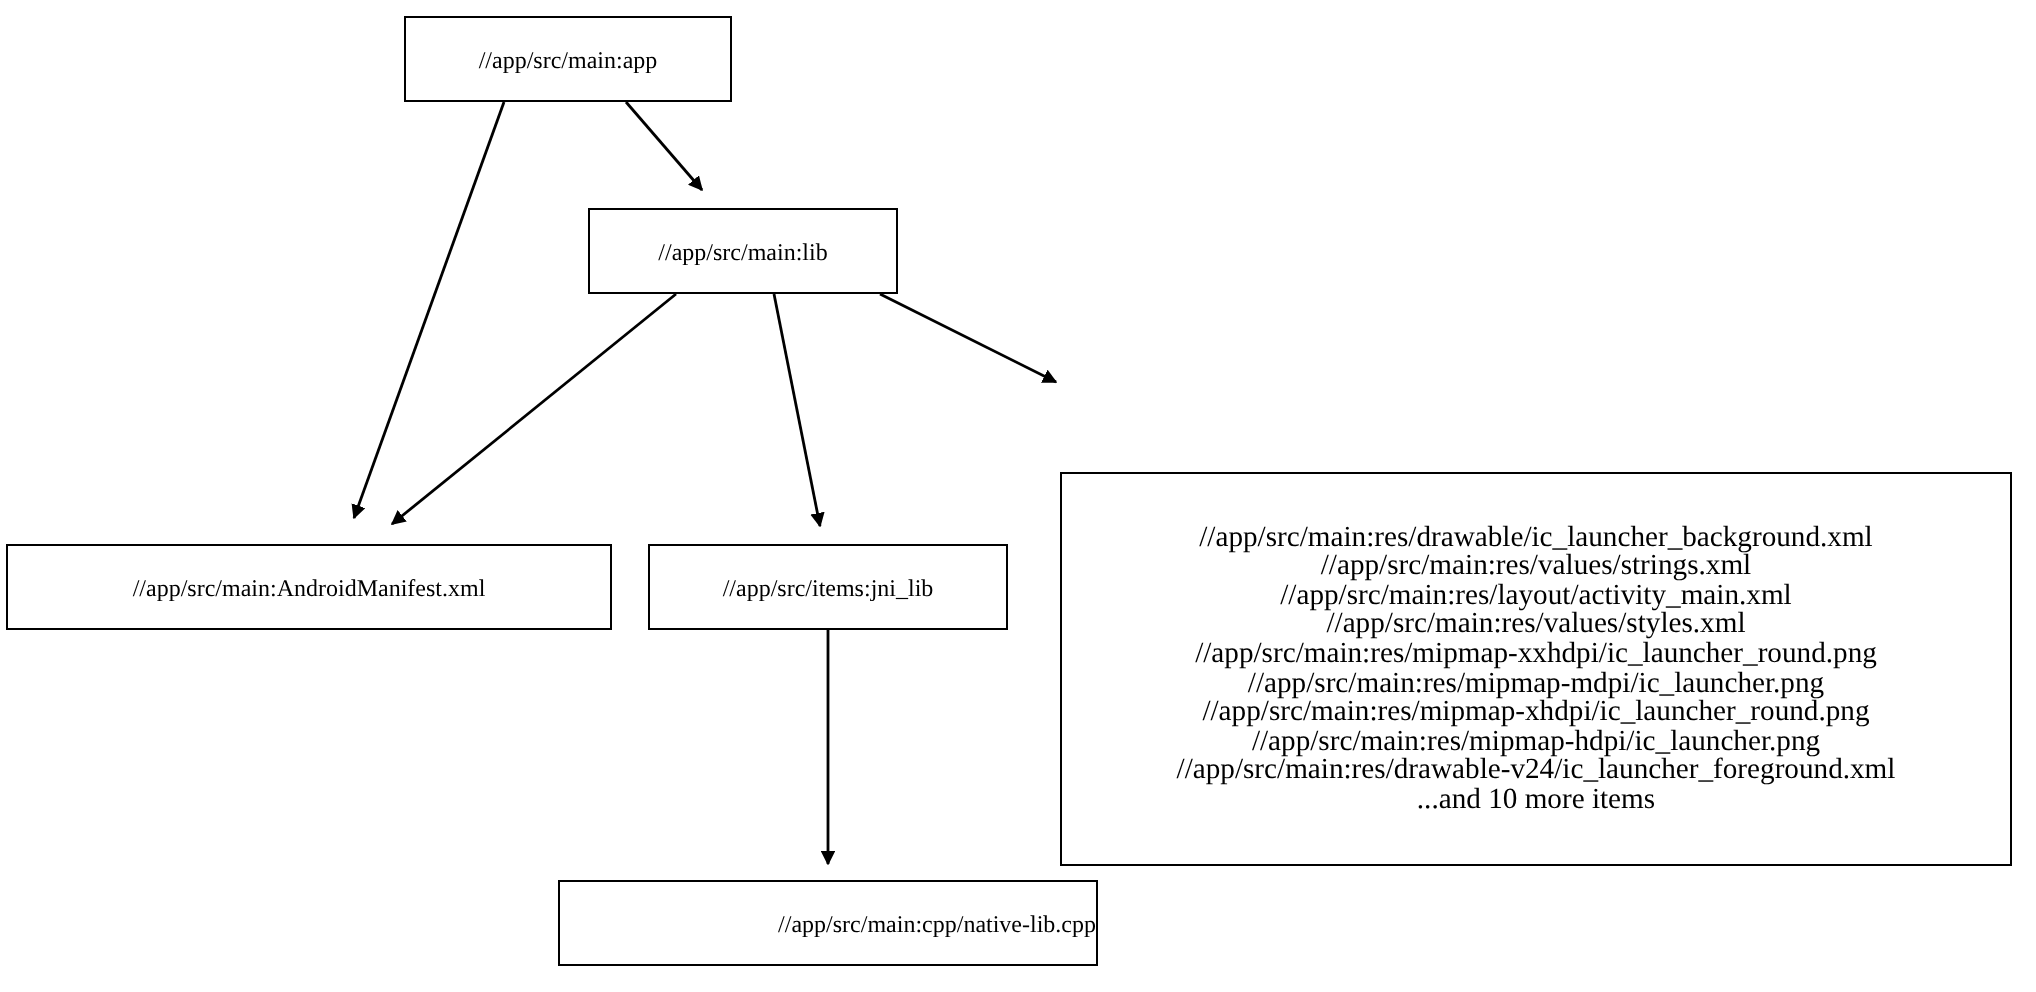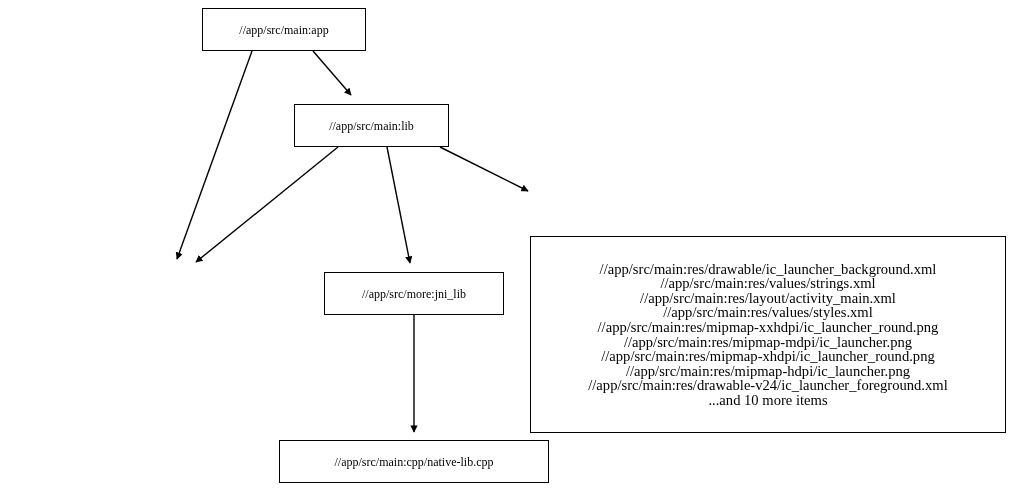--- a/index.html
+++ b/index.html
@@ -71,35 +71,38 @@
   </svg>
 
   <div class="node single-line" style="left:202px; top:8px; width:164px; height:43px;">
     <span class="node-label">//app/src/main:app</span>
   </div>
 
   <div class="node single-line" style="left:294px; top:104px; width:155px; height:43px;">
     <span class="node-label">//app/src/main:lib</span>
   </div>
 
+  <div class="node single-line" style="left:3px; top:272px; width:303px; height:43px;">
+    <span class="node-label">//app/src/main:AndroidManifest.xml</span>
+  </div>
 
   <div class="node single-line" style="left:324px; top:272px; width:180px; height:43px;">
-    <span class="node-label">//app/src/more:jni_lib</span>
+    <span class="node-label">//app/src/items:jni_lib</span>
   </div>
 
   <div class="node multi-line" style="left:530px; top:197px; width:476px; height:197px;margin-top:39px;">
     <span class="node-label">//app/src/main:res/drawable/ic_launcher_background.xml
 //app/src/main:res/values/strings.xml
 //app/src/main:res/layout/activity_main.xml
 //app/src/main:res/values/styles.xml
 //app/src/main:res/mipmap-xxhdpi/ic_launcher_round.png
 //app/src/main:res/mipmap-mdpi/ic_launcher.png
 //app/src/main:res/mipmap-xhdpi/ic_launcher_round.png
 //app/src/main:res/mipmap-hdpi/ic_launcher.png
 //app/src/main:res/drawable-v24/ic_launcher_foreground.xml
 ...and 10 more items</span>
   </div>
 
-  <div class="node single-line" style="left:279px; top:440px; width:270px; height:43px;">
+  <div class="node single-line" style="left:279px; top:440px; width:270px; height:43px;justify-content:flex-end;">
     <span class="node-label">//app/src/main:cpp/native-lib.cpp</span>
   </div>
 
 </div>
 
 </body></html>

